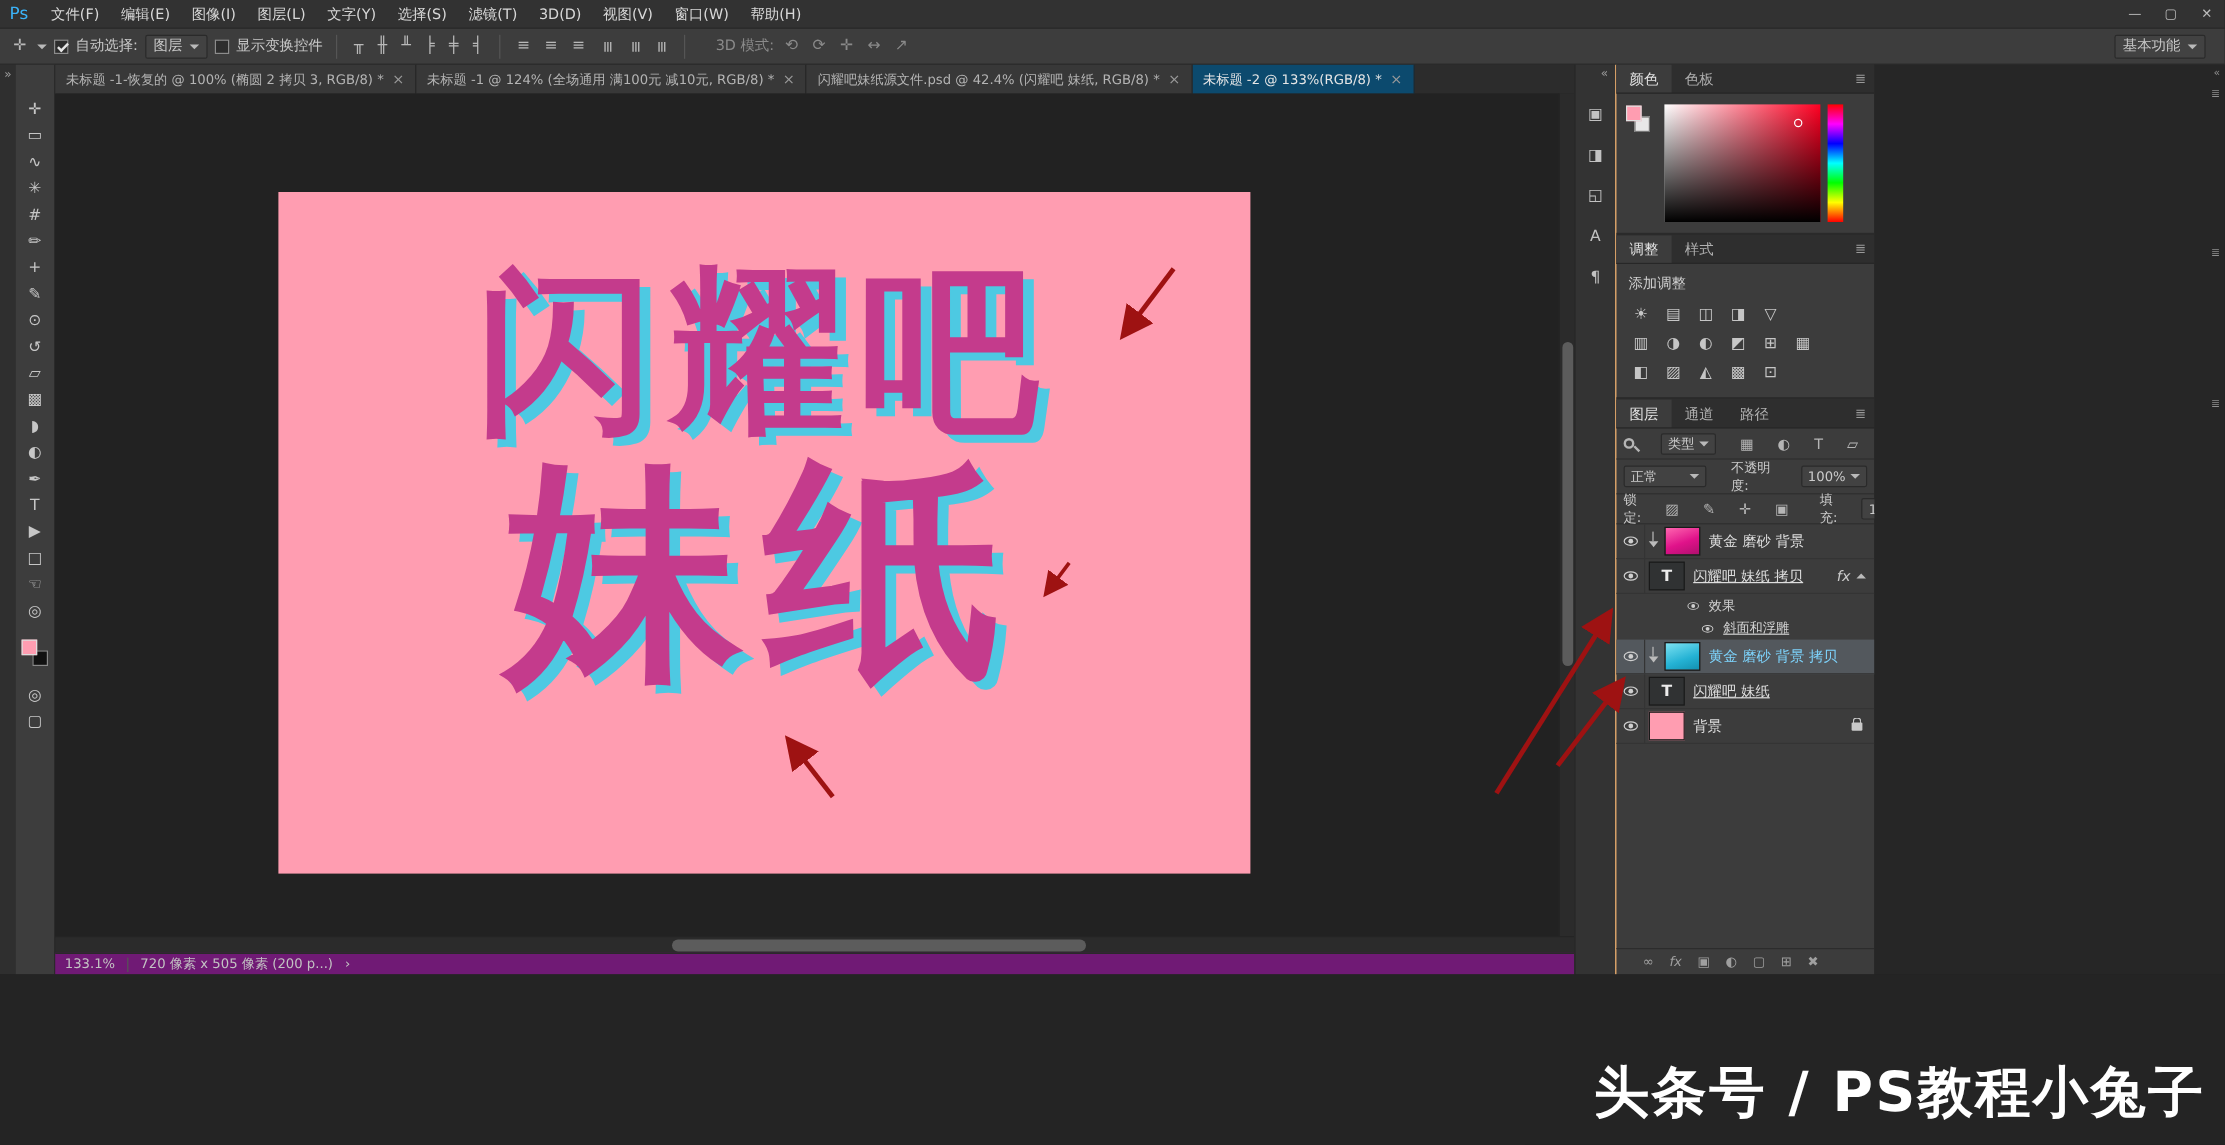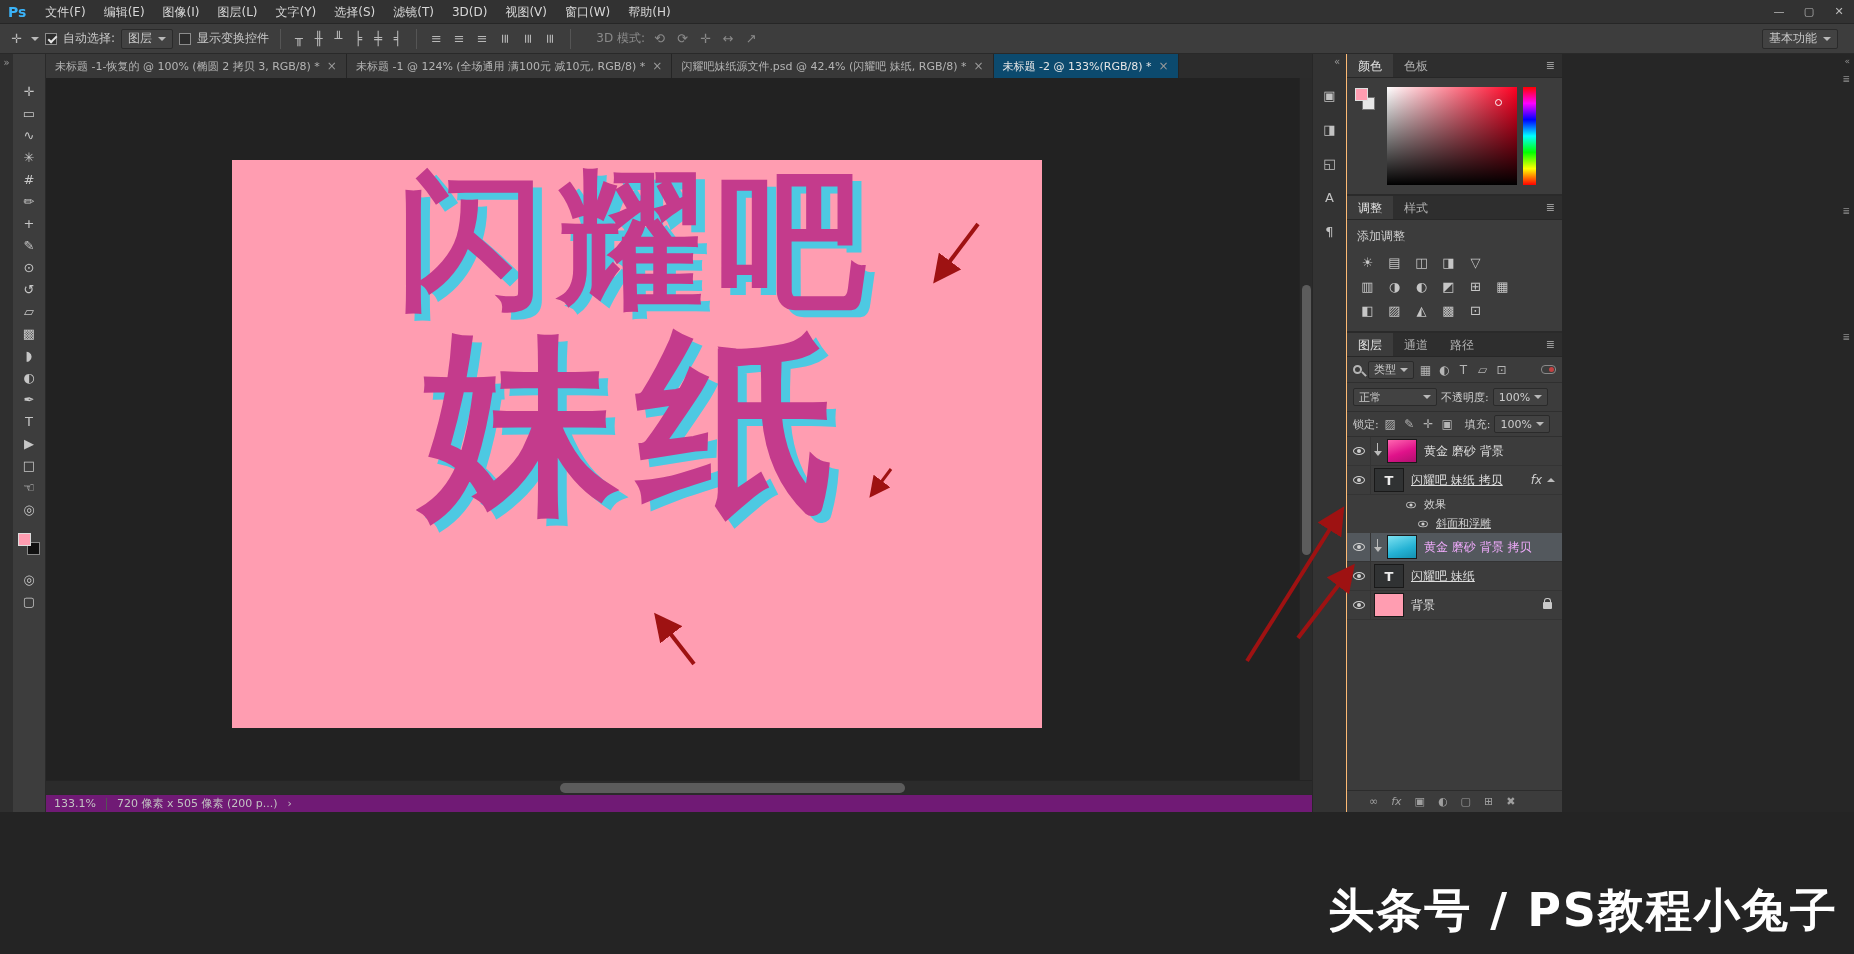--- a/index.html
+++ b/index.html
@@ -1,21 +1,21 @@
 <!DOCTYPE html>
 <html><head>
 <meta charset="utf-8">
 <style>
   *{box-sizing:border-box;margin:0;padding:0}
   html,body{width:1854px;height:954px;overflow:hidden}
   body{position:relative;background:#242424;font-family:"DejaVu Sans","Liberation Sans",sans-serif;color:#cccccc}
 
   
   #menubar{position:absolute;left:0;top:0;width:1854px;height:24px;background:#323232;border-bottom:1px solid #262626;display:flex;align-items:center;font-size:12px;color:#d8d8d8}
-  .ps-logo{color:#3bb3f8;font-weight:bold;font-size:14px;padding:0 10px 0 8px}
+  .ps-logo{color:#3bb3f8;font-weight:normal;font-size:14px;padding:0 10px 0 8px}
   .menu-item{padding:17px 9px;line-height:24px;white-space:nowrap}
   .win-controls{margin-left:auto;display:flex}
   .win-btn{width:30px;text-align:center;line-height:24px;color:#bbbbbb;font-size:11px}
 
   
   #optionsbar{position:absolute;left:0;top:24px;width:1854px;height:30px;background:#3d3d3d;border-bottom:1px solid #292929;display:flex;align-items:center;font-size:12px;color:#c8c8c8;gap:6px;padding:0 8px}
   .opt-sep{width:1px;height:20px;background:#555555;margin:0 5px}
   .checkbox{width:12px;height:12px;border:1px solid #8c8c8c;background:#2d2d2d;position:relative;flex:none}
   .checkbox.checked::after{content:"";position:absolute;left:2px;top:2px;width:7px;height:3px;border-left:2px solid #e6e6e6;border-bottom:2px solid #e6e6e6;transform:rotate(-45deg)}
   .dd{display:inline-flex;align-items:center;gap:6px;background:#424242;border:1px solid #2a2a2a;height:20px;padding:0 6px;border-radius:2px;white-space:nowrap}
@@ -36,21 +36,21 @@
   #toolbar{position:absolute;left:13px;top:54px;width:33px;height:758px;background:#3d3d3d;border-right:1px solid #2a2a2a;display:flex;flex-direction:column;align-items:center;padding-top:26px}
   .tool{width:26px;height:22px;display:flex;align-items:center;justify-content:center;font-size:13px;color:#c6c6c6;flex:none}
   .swatches{position:relative;width:24px;height:24px;margin-top:12px;flex:none}
   .sw-bg{position:absolute;right:1px;bottom:1px;width:13px;height:13px;background:#111111;border:1px solid #888888}
   .sw-fg{position:absolute;left:1px;top:1px;width:13px;height:13px;background:#ff9db1;border:1px solid #dddddd}
 
   
   #viewport{position:absolute;left:46px;top:78px;width:1253px;height:702px;background:#222222;overflow:hidden}
   #canvas{position:absolute;left:186px;top:82px;width:810px;height:568px;background:#ff9db1;text-align:center}
   .glitter{font-weight:bold;color:#c43b8c;text-shadow:9px 7px 0 #4dc9e2;font-family:"DejaVu Sans",sans-serif}
-  #canvas-line1{font-size:148px;letter-spacing:12px;line-height:1.1}
+  #canvas-line1{margin-top:52px;font-size:148px;letter-spacing:12px;line-height:1.1}
   #canvas-line2{font-size:198px;letter-spacing:18px;line-height:1.0;margin-top:2px}
   #vscroll{position:absolute;left:1299px;top:78px;width:13px;height:702px;background:#2b2b2b;border-left:1px solid #242424}
   #vthumb{position:absolute;left:2px;top:207px;width:9px;height:270px;background:#5c5c5c;border-radius:5px}
   #hscroll{position:absolute;left:46px;top:780px;width:1266px;height:14px;background:#2b2b2b;border-top:1px solid #242424}
   #hthumb{position:absolute;left:514px;top:2px;width:345px;height:10px;background:#5c5c5c;border-radius:5px}
   #statusbar{position:absolute;left:46px;top:794px;width:1266px;height:18px;background:#701a75;border-top:1px solid #2a2a2a;display:flex;align-items:center;font-size:11px;color:#c3c3c3;gap:10px;padding-left:8px}
   .status-sep{width:1px;height:12px;background:#555555}
 
   
   #dock-strip{position:absolute;left:1312px;top:54px;width:34px;height:758px;background:#333333;border-left:1px solid #272727;display:flex;flex-direction:column;align-items:center}
@@ -70,21 +70,21 @@
   #sv-square{position:absolute;left:40px;top:9px;width:130px;height:98px;background:linear-gradient(to top,#000000,rgba(0,0,0,0)),linear-gradient(to right,#ffffff,#ff0022)}
   #sv-marker{position:absolute;left:108px;top:12px;width:7px;height:7px;border:1px solid #ffffff;border-radius:50%}
   #hue-bar{position:absolute;left:176px;top:9px;width:13px;height:98px;background:linear-gradient(to bottom,#ff0000,#ff00ff,#0000ff,#00ffff,#00ff00,#ffff00,#ff0000)}
 
   #adjust-body{padding:8px 10px 6px 10px;border-bottom:2px solid #2a2a2a;flex:none}
   .adj-label{font-size:12px;color:#cfcfcf;margin-bottom:8px}
   .adj-row{display:flex;gap:6px;margin-bottom:5px}
   .adj-icon{width:21px;height:19px;display:flex;align-items:center;justify-content:center;color:#c6c6c6;font-size:13px}
 
   #layers-panel{display:flex;flex-direction:column;flex:1;min-height:0}
-  .lp-row{display:flex;align-items:center;gap:4px;padding:0 6px;border-bottom:1px solid #2f2f2f;flex:none}
+  .lp-row{display:flex;align-items:center;gap:20px;padding:0 6px;border-bottom:1px solid #2f2f2f;flex:none}
   #filter-row{height:26px}
   #blend-row{height:29px;font-size:11px}
   #lock-row{height:25px;font-size:11px}
   .search-icon{width:9px;height:9px;border:2px solid #b5b5b5;border-radius:50%;position:relative;flex:none;margin-right:2px}
   .search-icon::after{content:"";position:absolute;left:6px;top:6px;width:6px;height:2px;background:#b5b5b5;transform:rotate(45deg)}
   .mini-icon{color:#b5b5b5;font-size:12px;width:15px;text-align:center}
   .filter-toggle{margin-left:auto;width:15px;height:9px;border:1px solid #8a8a8a;border-radius:4px;position:relative}
   .filter-toggle::after{content:"";position:absolute;right:1px;top:1px;width:5px;height:5px;border-radius:50%;background:#c24141}
   .dd.small{height:18px;font-size:11px;gap:4px;padding:0 5px}
 
@@ -382,21 +382,21 @@
       <div class="sub-row" style="padding-left:70px">
         <span class="eye small"></span>
         <span class="underline">斜面和浮雕</span>
       </div>
       <div class="lrow selected">
         <span class="eye-cell">
             <span class="eye"></span>
           </span>
         <span class="clip-cell"></span>
         <span class="lthumb cyan"></span>
-        <span class="lname" style="color:#f0abfc">黄金 磨砂 背景 拷贝</span>
+        <span class="lname" style="color:#7dd3fc">黄金 磨砂 背景 拷贝</span>
       </div>
       <div class="lrow">
         <span class="eye-cell">
             <span class="eye"></span>
           </span>
         <span class="lthumb text">T</span>
         <span class="lname underline">闪耀吧 妹纸</span>
       </div>
       <div class="lrow">
         <span class="eye-cell">

